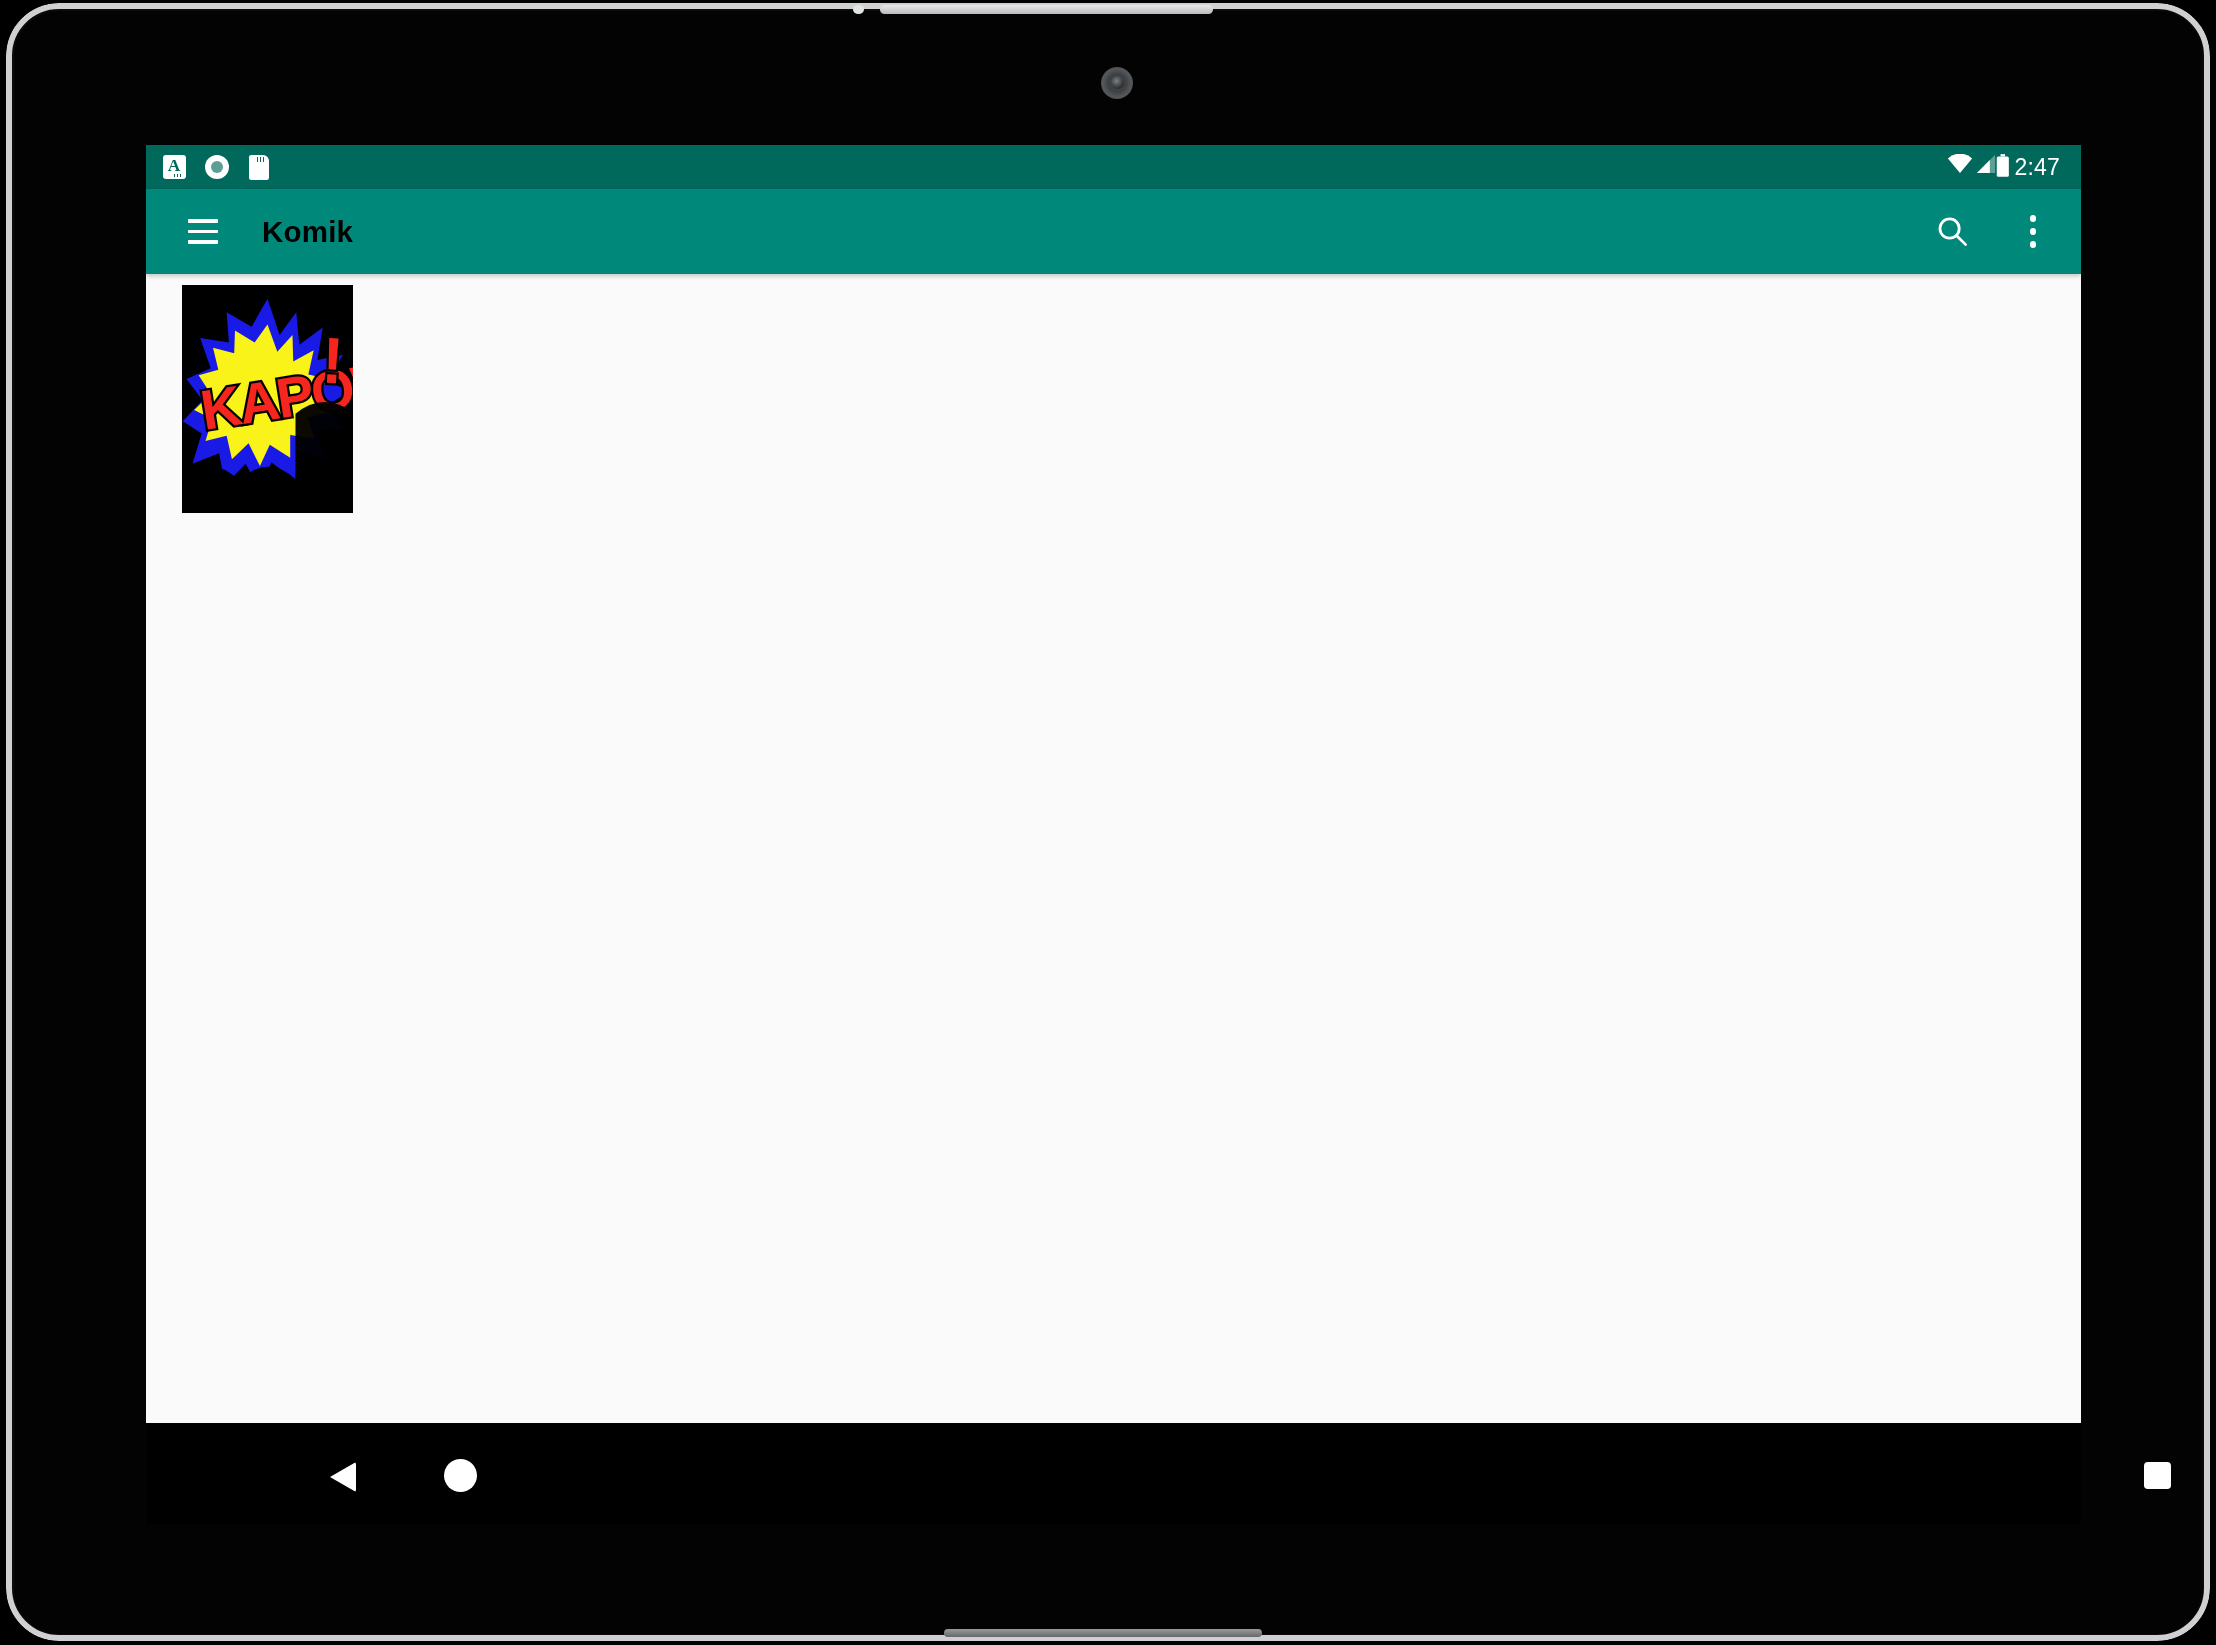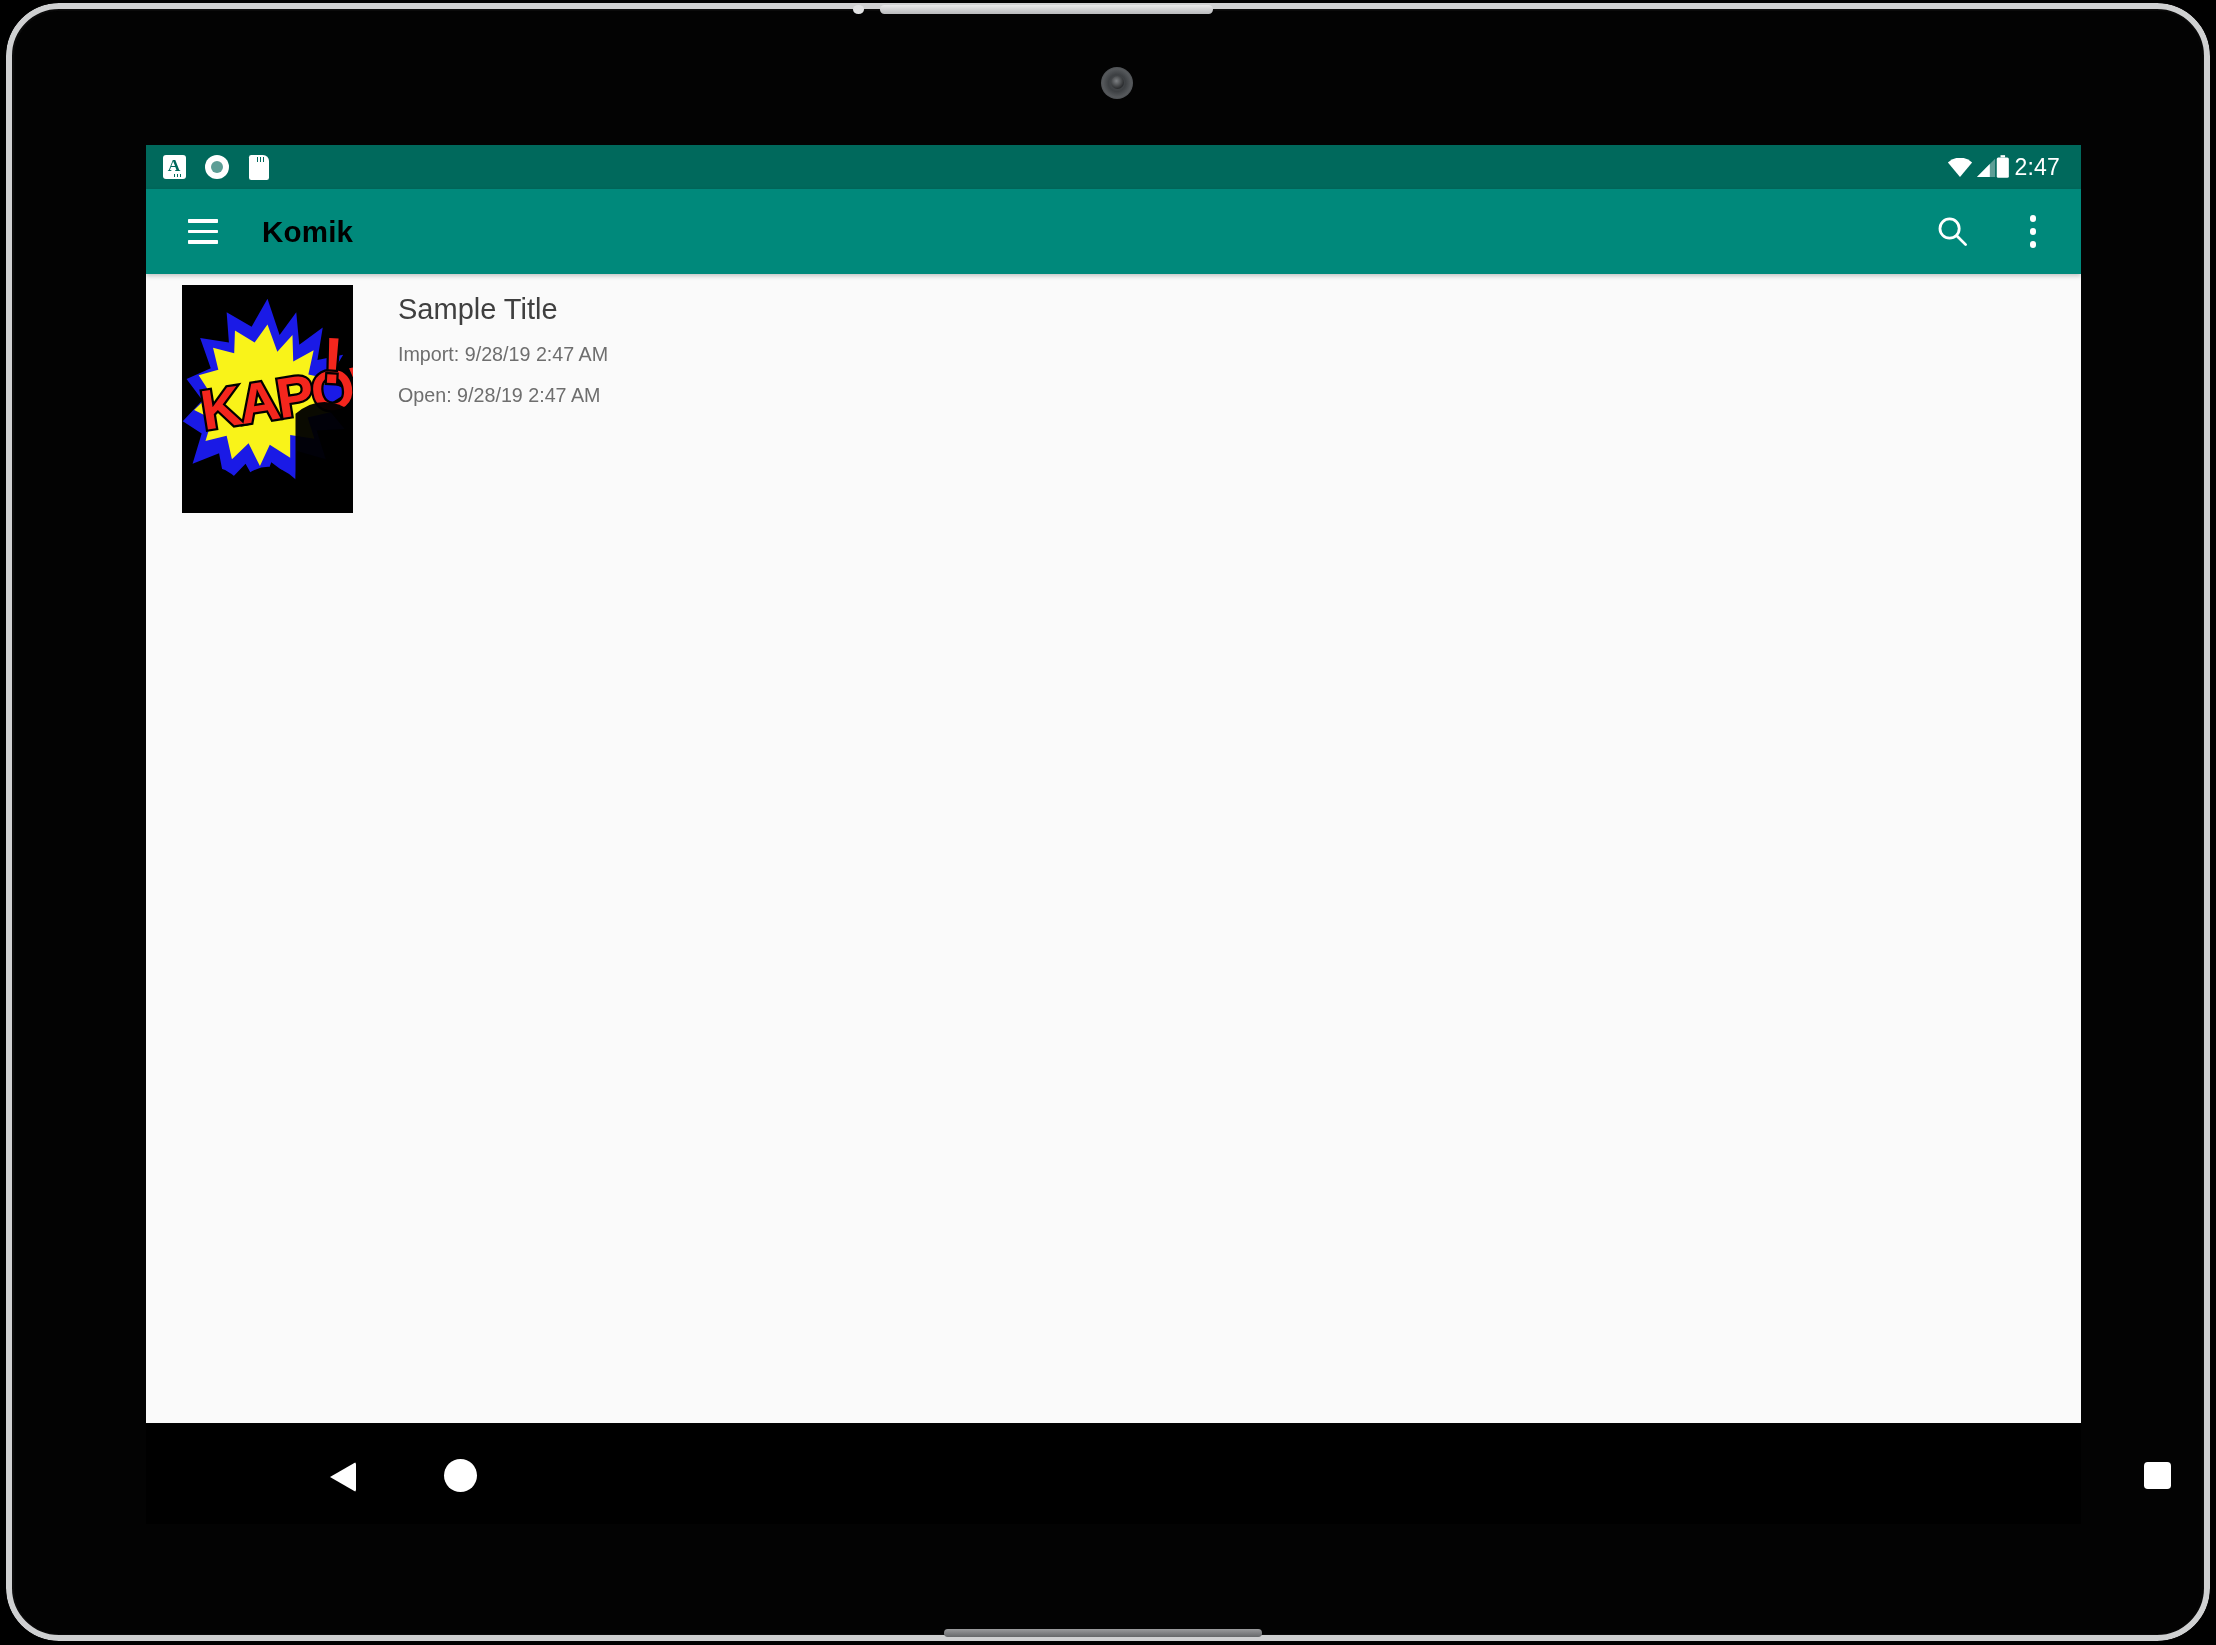--- a/index.html
+++ b/index.html
@@ -109,21 +109,21 @@
     padding: 0 21px 0 16.6px;
   }
   #status-left {
     display: flex;
     align-items: center;
     gap: 19.7px;
   }
   #status-right {
     margin-left: auto;
     display: flex;
-    align-items: flex-end;
+    align-items: flex-start;
     gap: 0;
   }
   .status-icon { display: block; }
 
   .sb-a-icon {
     width: 23px; height: 24px;
     background: #ffffff;
     border-radius: 3px;
     position: relative;
     color: #00695c;
@@ -388,25 +388,20 @@
 
             <g transform="rotate(-9 113 150)">
               <text x="24" y="178" font-family="'Liberation Sans', sans-serif" font-size="74" font-weight="bold" fill="#f4261d" stroke="#000000" stroke-width="6" paint-order="stroke" letter-spacing="-3">KAPOW</text>
               <text x="186" y="140" font-family="'Liberation Sans', sans-serif" font-size="86" font-weight="bold" fill="#f4261d" stroke="#000000" stroke-width="6" paint-order="stroke" transform="rotate(12 186 140)">!</text>
             </g>
 
             <path d="M0 255 Q38 222 76 258 Q114 222 152 258 Q190 224 226 256 L226 301 L0 301 Z" fill="#000000"></path>
             <path d="M150 170 Q186 140 226 168 L226 260 L150 260 Z" fill="#000000" opacity="0.96"></path>
           </svg>
         </div>
-        <div class="comic-text">
-          <div class="comic-title">Sample Title</div>
-          <div class="comic-meta">Import: 9/28/19 2:47 AM</div>
-          <div class="comic-meta second">Open: 9/28/19 2:47 AM</div>
-        </div>
       </div>
     </div>
   </div>
 
   <div id="nav-bar">
     <div id="nav-back"></div>
     <div id="nav-home"></div>
     <div id="nav-recents"></div>
   </div>
 </div>

